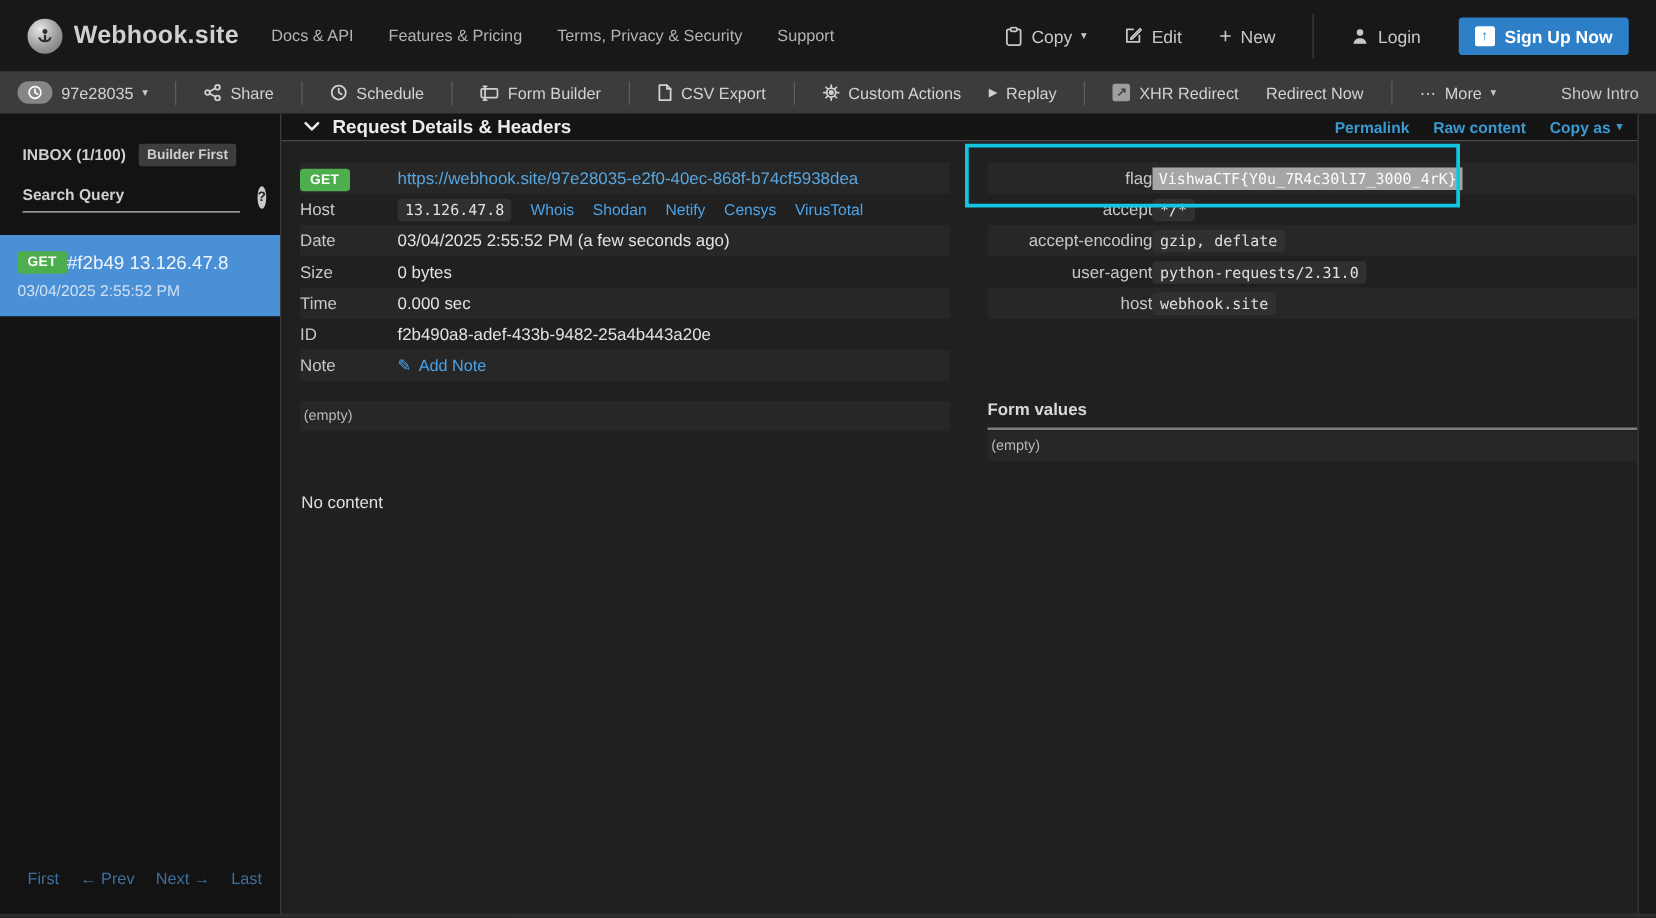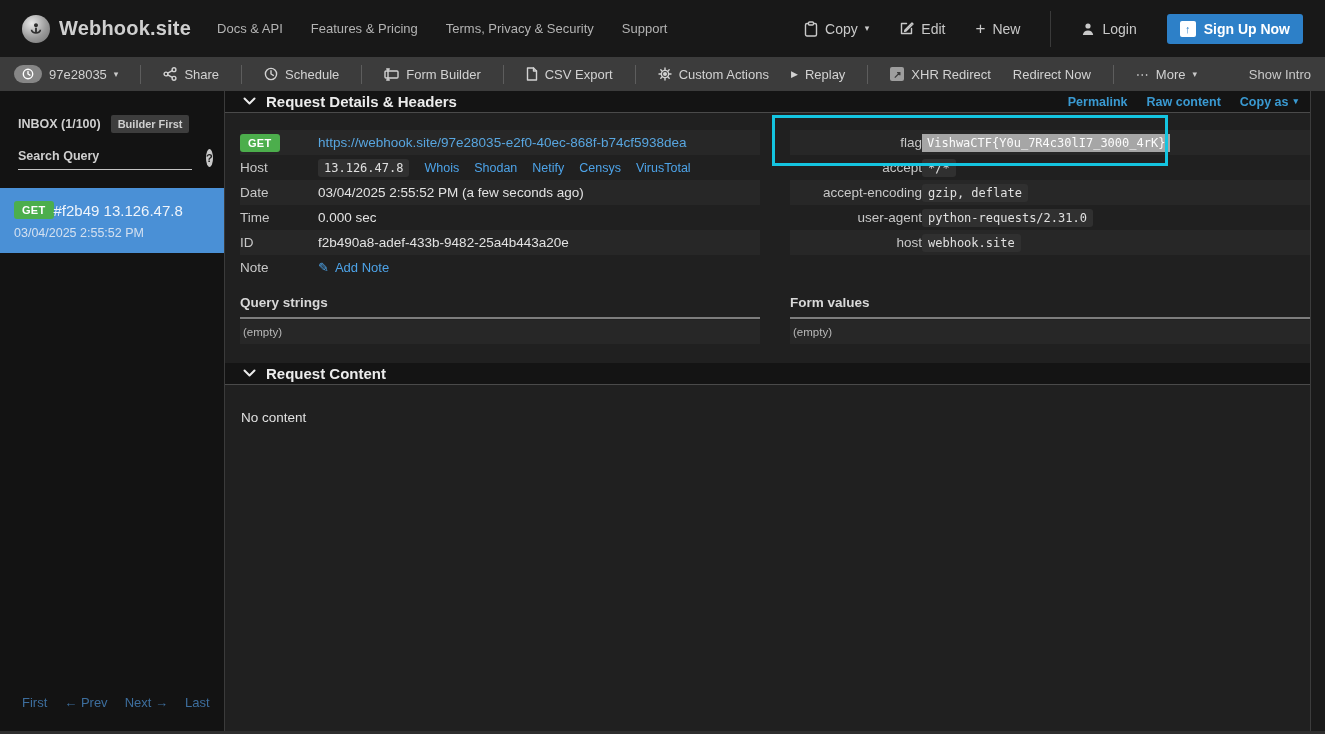--- a/index.html
+++ b/index.html
@@ -299,20 +299,24 @@
                 <a class="host-link">Netify</a>
                 <a class="host-link">Censys</a>
                 <a class="host-link">VirusTotal</a>
               </span>
             </div>
             <div class="detail-row">
               <span class="row-label">Date</span>
               <span class="row-value">03/04/2025 2:55:52 PM (a few seconds ago)</span>
             </div>
             <div class="detail-row">
+              <span class="row-label">Size</span>
+              <span class="row-value">0 bytes</span>
+            </div>
+            <div class="detail-row">
               <span class="row-label">Time</span>
               <span class="row-value">0.000 sec</span>
             </div>
             <div class="detail-row">
               <span class="row-label">ID</span>
               <span class="row-value">f2b490a8-adef-433b-9482-25a4b443a20e</span>
             </div>
             <div class="detail-row">
               <span class="row-label">Note</span>
               <a class="note-link">
@@ -341,36 +345,27 @@
               <span class="mono-badge">python-requests/2.31.0</span>
             </div>
             <div class="detail-row">
               <span class="hdr-name">host</span>
               <span class="mono-badge">webhook.site</span>
             </div>
             <span class="flag-box"></span>
           </div>
 
         <div class="sub-block">
-          <div class="sub-title">Query strings</div>
           <div class="empty-row">(empty)</div>
         </div>
 
         <div class="sub-block">
           <div class="sub-title">Form values</div>
           <div class="empty-row">(empty)</div>
         </div>
       </div>
     </div>
 
-    <div class="section-bar content-bar">
-      <span class="chev">
-        <svg width="13" height="9" viewBox="0 0 13 9">
-            <polyline points="1.5,1.5 6.5,6.5 11.5,1.5" fill="none" stroke="#ececec" stroke-width="2" stroke-linecap="round" stroke-linejoin="round"></polyline>
-          </svg>
-      </span>
-      <span class="section-title">Request Content</span>
-    </div>
     <div class="no-content">No content</div>
   </main>
 
   <div class="gutter"></div>
 </div>
 
 </body></html>

